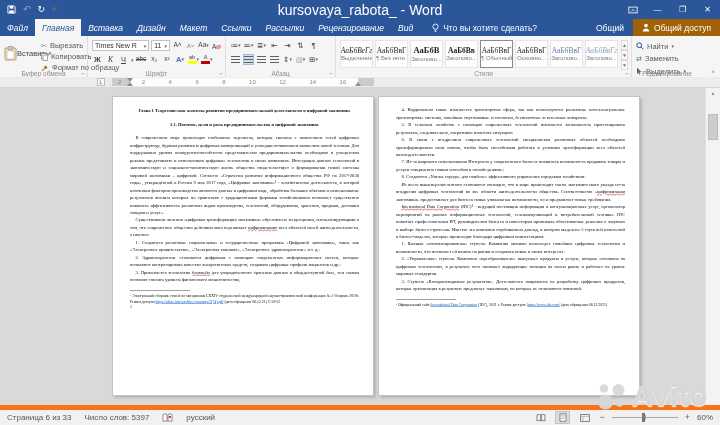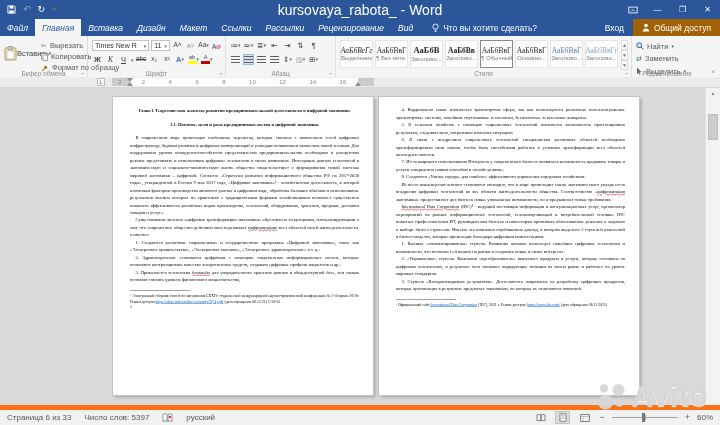--- a/index.html
+++ b/index.html
@@ -163,21 +163,21 @@
     <div class="tab">Вид</div>
     <div class="tellme">
       <span>
         <svg width="7" height="9" viewBox="0 0 8 10">
             <circle cx="4" cy="4" r="3" fill="none" stroke="#fff" stroke-width="1"></circle>
             <path d="M3 8h2M3 9.5h2" stroke="#fff" stroke-width="1"></path>
           </svg>
       </span>
       <span>Что вы хотите сделать?</span>
     </div>
-    <div class="signin">Вход</div>
+    <div class="signin">Общий</div>
     <div class="share">
       <span>
         <svg width="8" height="9" viewBox="0 0 8 9">
             <circle cx="4" cy="2.6" r="1.8" fill="#fff"></circle>
             <path d="M0.8 8.6c0-2 1.4-3.1 3.2-3.1s3.2 1.1 3.2 3.1z" fill="#fff"></path>
           </svg>
       </span>
       <span>Общий доступ</span>
     </div>
   </div>
@@ -356,21 +356,21 @@
           </div>
           <div class="chip">
             <span class="prev">АаБбВвГ</span>
             <span class="nm">Основно...</span>
           </div>
           <div class="chip">
             <span class="prev" style="color:#5b7da5;">АаБбВвГ</span>
             <span class="nm">Заголово...</span>
           </div>
           <div class="chip">
-            <span class="prev" style="color:#8ea3bd;">АаБбВвГг</span>
+            <span class="prev" style="font-style:italic;color:#8ea3bd;">АаБбВвГг</span>
             <span class="nm">Заголово...</span>
           </div>
         </div>
         <div class="gal-scroll">
           <span>▲</span>
           <span>▼</span>
           <span>▼</span>
         </div>
       </div>
       <div class="glabel">Стили</div>

